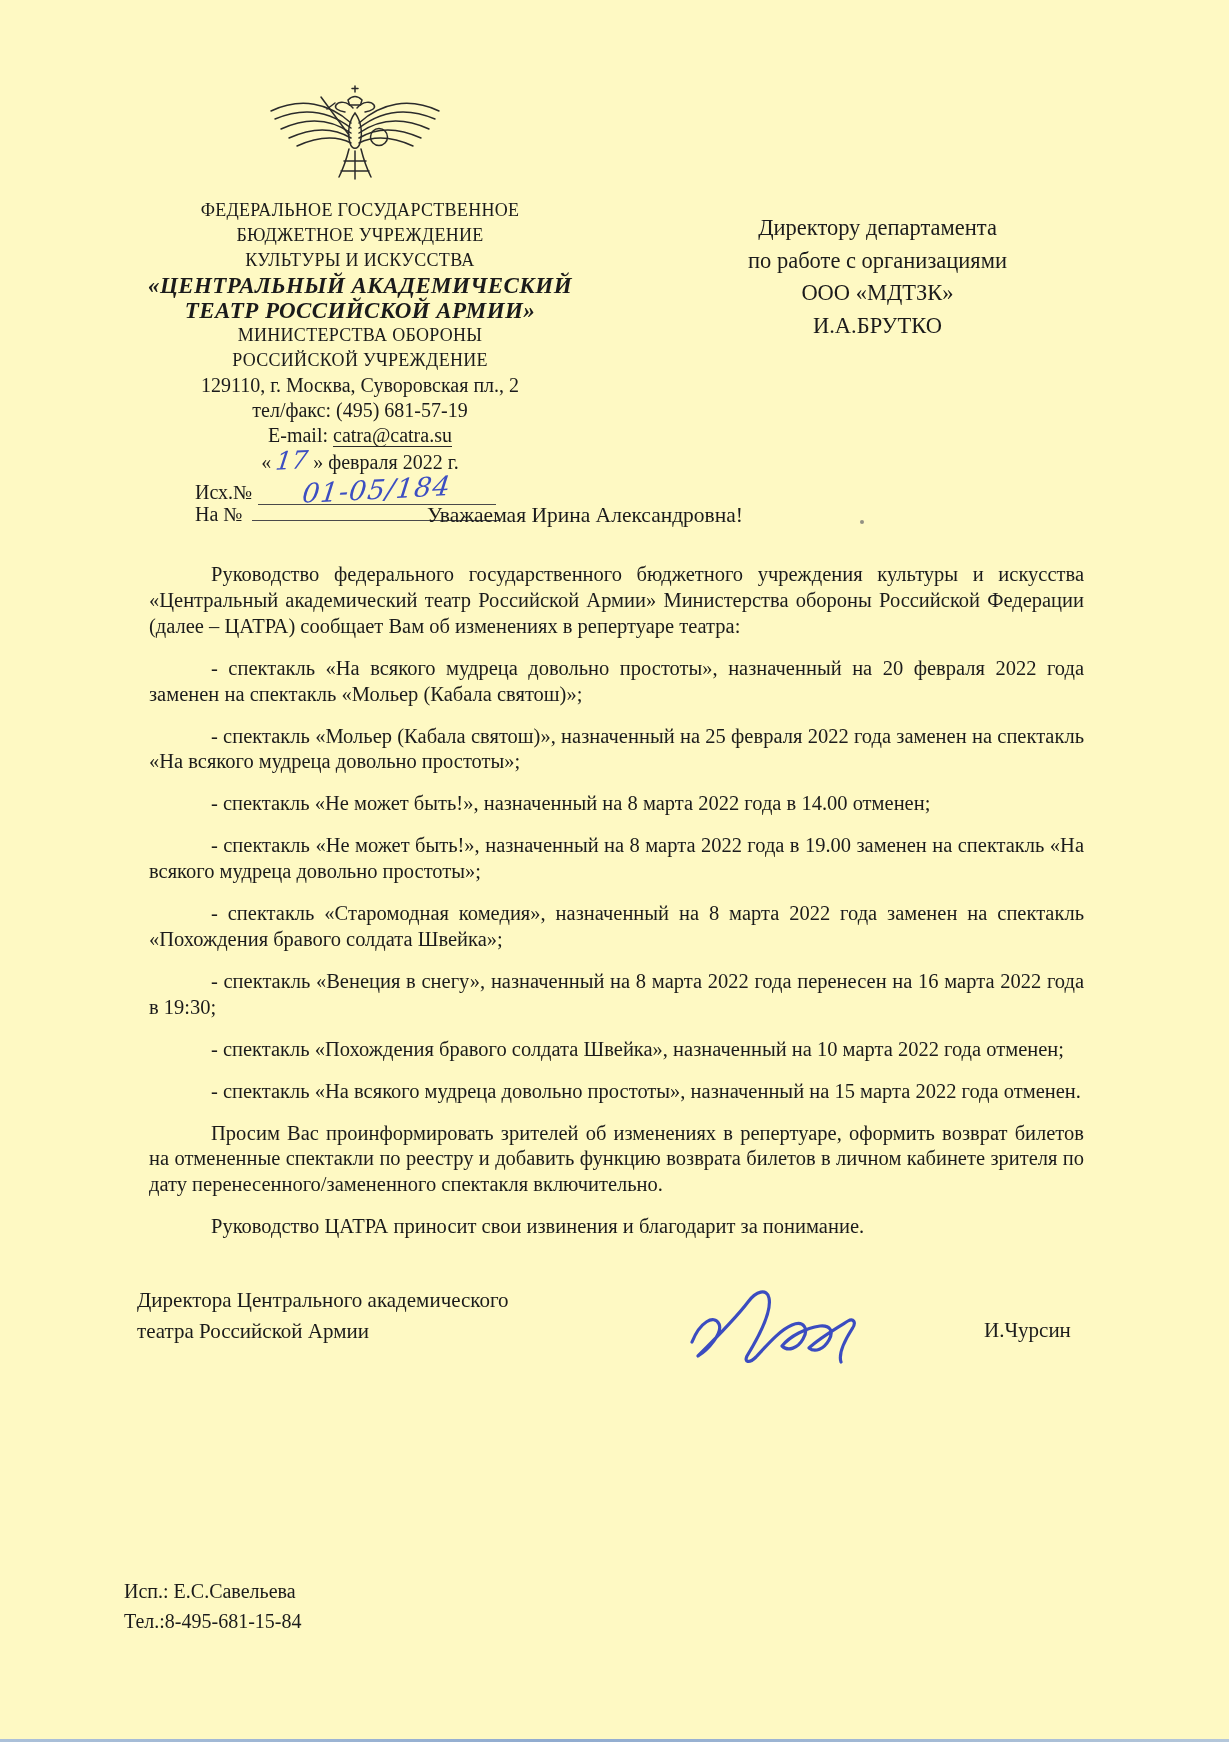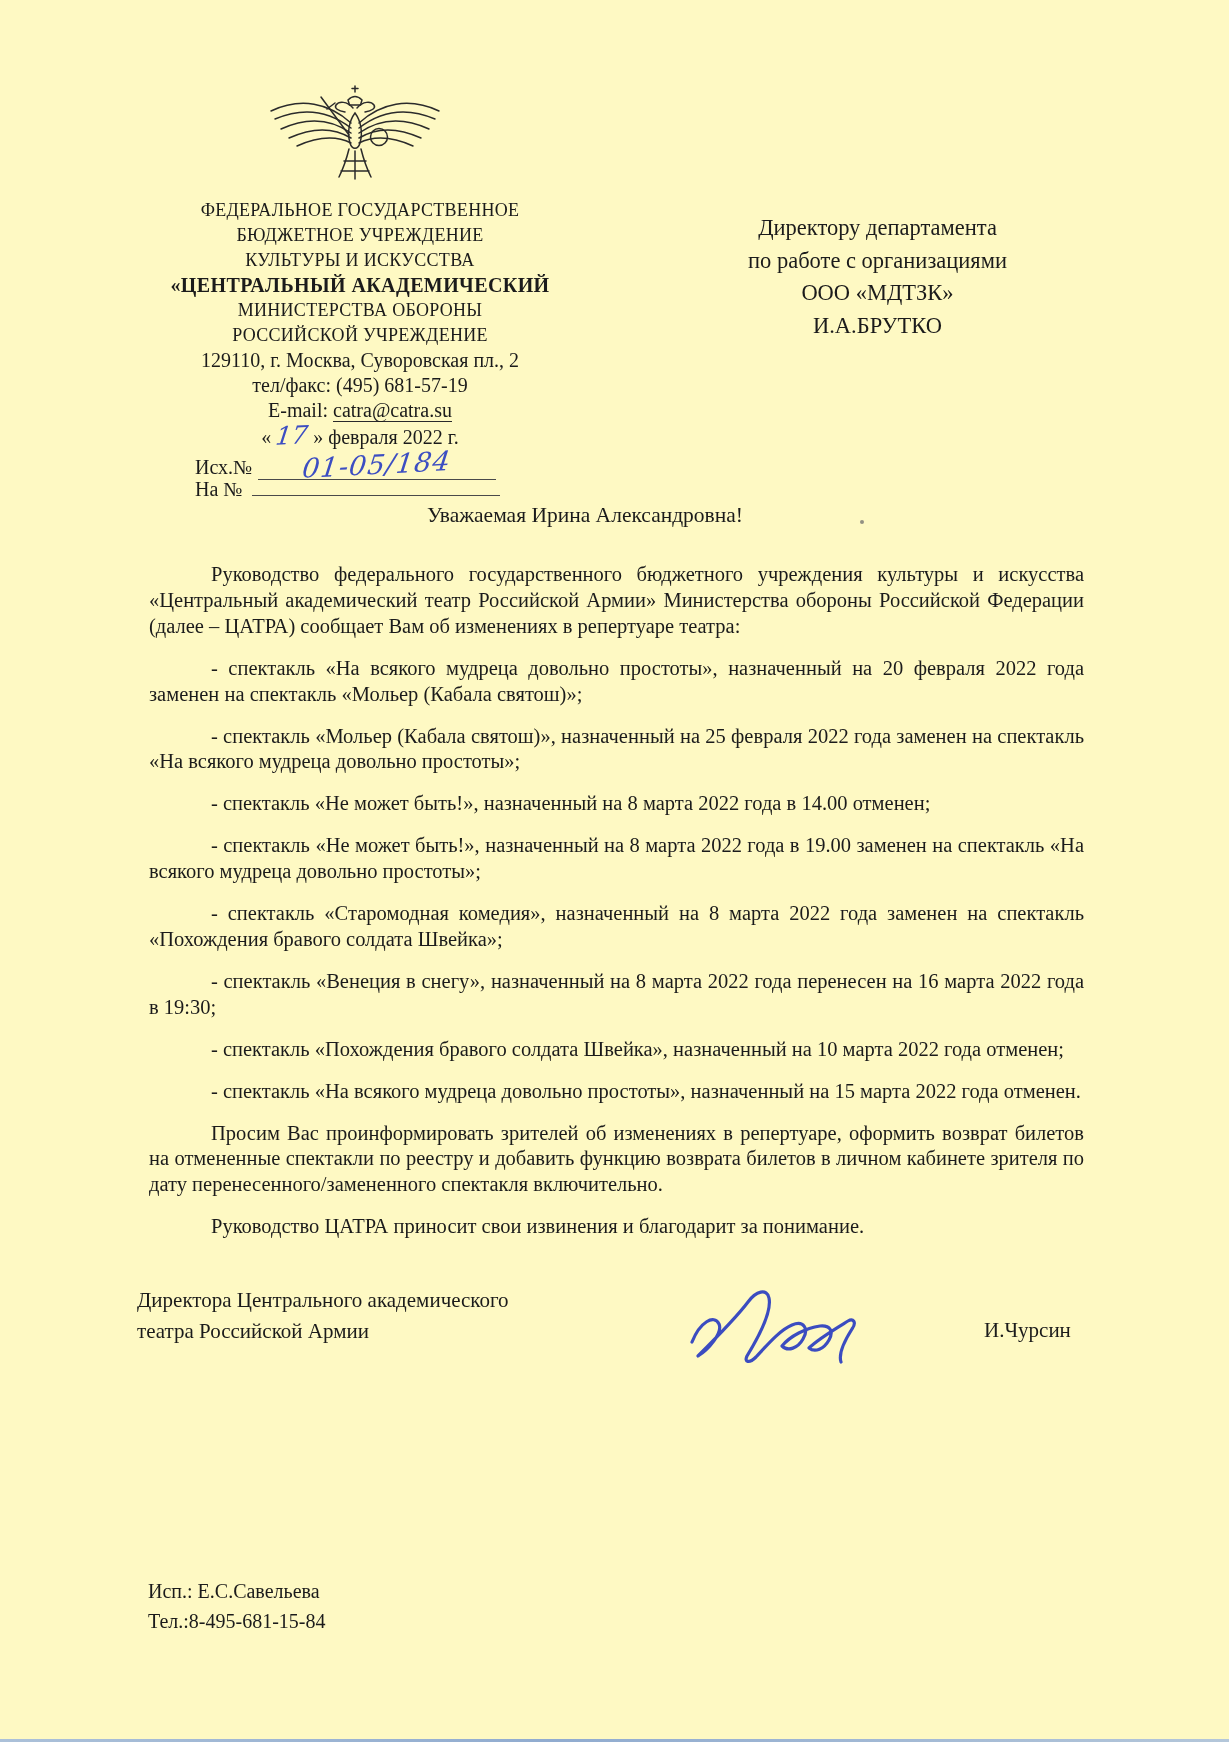--- a/index.html
+++ b/index.html
@@ -5,21 +5,21 @@
   html,body { margin:0; padding:0; background:#d9d9d9; }
   .page {
     position:relative; width:1229px; height:1742px; margin:0 auto;
     background:#fef9c3; overflow:hidden;
     font-family:"Liberation Serif","DejaVu Serif",serif; color:#1b1b1b;
   }
   
   .emblem { position:absolute; left:267px; top:84px; width:176px; height:102px; }
   .letterhead-left { position:absolute; left:100px; top:198px; width:520px; text-align:center; }
   .lh-caps   { font-size:18px;   line-height:25px; letter-spacing:.3px; }
-  .lh-bold   { font-size:20px; line-height:25px; font-weight:bold; letter-spacing:.4px; }
+  .lh-bold   { font-size:23px; line-height:25px; font-weight:bold; letter-spacing:.4px;font-style:italic; }
   .lh-contact{ font-size:20px;   line-height:25px; }
   .email-u { border-bottom:1.4px solid #2a2a2a; }
   .date-line { font-size:20px; line-height:27px; }
   .ref-lines { text-align:left; padding-left:95px; font-size:20px; }
   .ref-row { height:27px; }
   .uline { display:inline-block; border-bottom:1.5px solid #4a4a4a; text-align:center; vertical-align:baseline; }
   .u-out { width:238px; margin-left:6px; }
   .u-in  { width:248px; margin-left:10px; }
   .hw { color:#3c4ec2; font-style:italic; display:inline-block;
         transform:skewX(-10deg) rotate(-3deg); font-size:25px; line-height:1;
@@ -32,21 +32,21 @@
   .salutation { position:absolute; left:110px; top:503px; width:950px;
                 text-align:center; font-size:21.5px; }
   .body-text { position:absolute; left:133px; top:546px; width:967px;
                font-size:20.5px; line-height:25.9px; text-align:justify; }
   .body-text p { margin:16px; text-indent:62px; }
   
   .sig-title { position:absolute; left:137px; top:1285px; font-size:21px; line-height:31px; }
   .sig-scribble { position:absolute; left:678px; top:1280px; width:220px; height:100px; }
   .sig-name { position:absolute; left:984px; top:1318px; font-size:21px;text-align:right; }
   
-  .footer { position:absolute; left:148px; top:1576px; font-size:20px; line-height:30px; }
+  .footer { position:absolute; left:124px; top:1576px; font-size:20px; line-height:30px; }
   
   .scan-speck { position:absolute; left:860px; top:520px; width:4px; height:4px;
                 background:#6e6e6e; border-radius:50%; opacity:.75; }
   .scan-edge { position:absolute; left:0; bottom:0; width:100%; height:3px;
                background:linear-gradient(90deg,#9db7dd,#7d9ed2 45%,#a7bede); opacity:.85; }
 </style>
 </head>
 <body>
 
 <div class="page">
@@ -80,20 +80,21 @@
 
       <circle cx="112" cy="52" r="8.5"></circle>
     </g>
   </svg>
 
   <div class="letterhead-left">
     <div class="lh-caps">ФЕДЕРАЛЬНОЕ ГОСУДАРСТВЕННОЕ</div>
     <div class="lh-caps">БЮДЖЕТНОЕ УЧРЕЖДЕНИЕ</div>
     <div class="lh-caps">КУЛЬТУРЫ  И ИСКУССТВА</div>
     <div class="lh-bold">«ЦЕНТРАЛЬНЫЙ АКАДЕМИЧЕСКИЙ</div>
+    <div class="lh-bold">ТЕАТР  РОССИЙСКОЙ  АРМИИ»</div>
     <div class="lh-caps">МИНИСТЕРСТВА ОБОРОНЫ</div>
     <div class="lh-caps">РОССИЙСКОЙ УЧРЕЖДЕНИЕ</div>
     <div class="lh-contact">129110, г. Москва, Суворовская пл., 2</div>
     <div class="lh-contact">тел/факс: (495) 681-57-19</div>
     <div class="lh-contact"><span>E-mail: </span><span class="email-u">catra@catra.su</span></div>
     <div class="date-line"><span>« </span><span class="hw">17</span><span> » февраля 2022 г.</span></div>
     <div class="ref-lines">
       <div class="ref-row"><span>Исх.№</span><span class="uline u-out"><span class="hw hw-lg">01-05/184</span></span></div>
       <div class="ref-row"><span>На №</span><span class="uline u-in"></span></div>
     </div>

